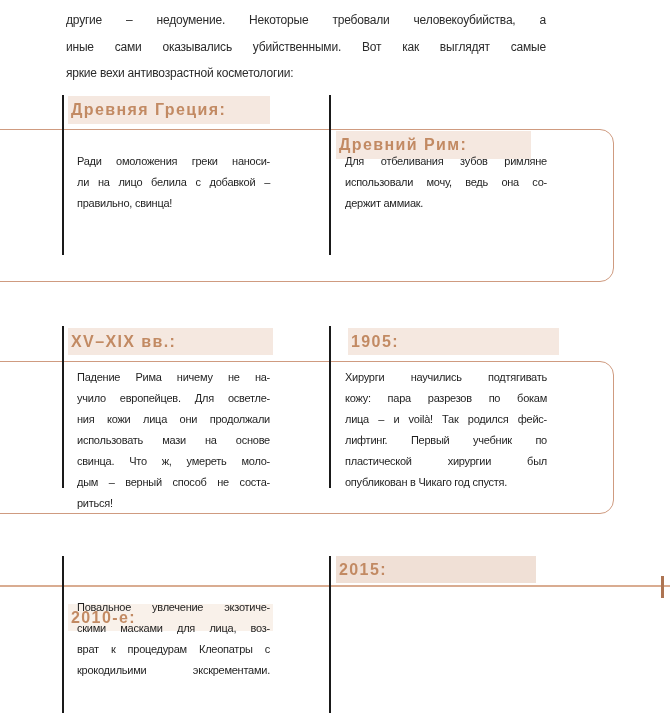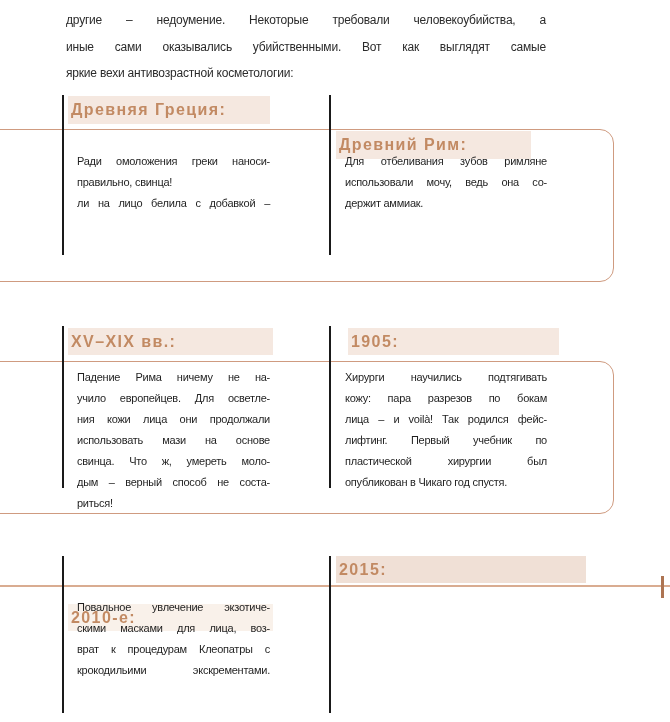--- a/index.html
+++ b/index.html
@@ -88,22 +88,22 @@
       <div class="tline">иные сами оказывались убийственными. Вот как выглядят самые</div>
       <div class="tline last">яркие вехи антивозрастной косметологии:</div>
     </div>
 
   <div class="callout-box" style="top:129px; height:153px;"></div>
 
   <div class="vline" style="left:62px; top:95px; height:160px;"></div>
   <div class="era-bar" style="left:68px; top:96px; width:202px;">Древняя Греция:</div>
   <div class="era-body" style="left:68px; top:151px; width:202px;">
       <div class="tline">Ради омоложения греки наноси-</div>
+      <div class="tline">ли на лицо белила с добавкой –</div>
       <div class="tline last">правильно, свинца!</div>
-      <div class="tline">ли на лицо белила с добавкой –</div>
     </div>
 
   <div class="vline" style="left:329px; top:95px; height:160px;"></div>
   <div class="era-bar" style="left:336px; top:96px; width:195px;margin-top:35px;">Древний Рим:</div>
   <div class="era-body" style="left:336px; top:151px; width:211px;">
       <div class="tline">Для отбеливания зубов римляне</div>
       <div class="tline">использовали мочу, ведь она со-</div>
       <div class="tline last">держит аммиак.</div>
     </div>
 
@@ -138,15 +138,15 @@
   <div class="vline" style="left:62px; top:556px; height:157px;"></div>
   <div class="era-bar light" style="left:68px; top:556px; width:205px; height:27px;margin-top:48px;">2010-е:</div>
   <div class="era-body" style="left:68px; top:597px; width:202px;">
       <div class="tline">Повальное увлечение экзотиче-</div>
       <div class="tline">скими масками для лица, воз-</div>
       <div class="tline">врат к процедурам Клеопатры с</div>
       <div class="tline">крокодильими экскрементами.</div>
     </div>
 
   <div class="vline" style="left:329px; top:556px; height:157px;"></div>
-  <div class="era-bar dark" style="left:336px; top:556px; width:250px; height:27px;">2015:</div>
+  <div class="era-bar dark" style="left:336px; top:556px; width:200px; height:27px;">2015:</div>
 
 </div>
 
 </body></html>

